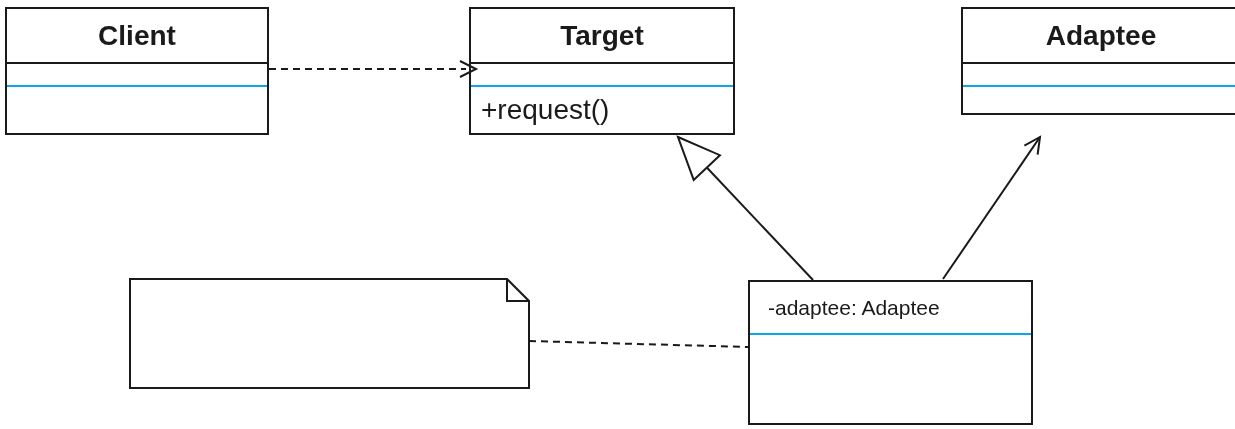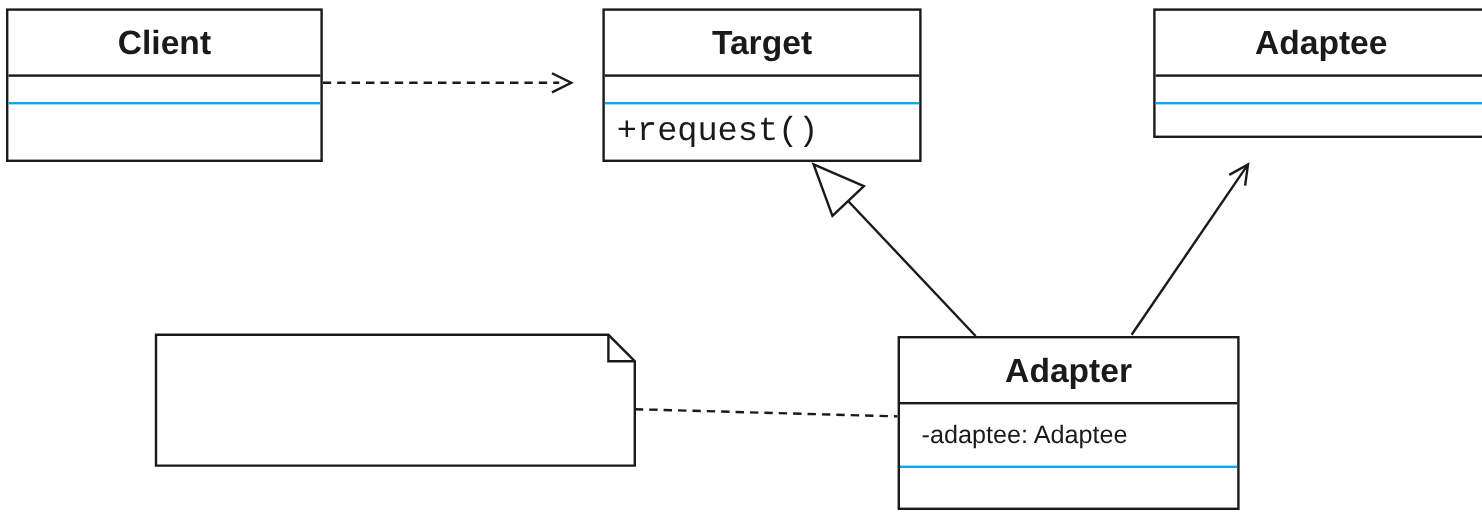--- a/index.html
+++ b/index.html
@@ -43,24 +43,23 @@
   .top-box .c-attrs { height: 23px; }
   .adapter-box .c-attrs { height: 53px; }
   .c-methods {
     box-sizing: border-box;
     flex: 1;
     font-size: 28px;
     display: flex;
     align-items: center;
     padding: 16px 10px;
     overflow: hidden;
-    font-family: Liberation Mono, monospace;
   }
   #class-client  { left: 5px;   top: 7px;   width: 264px; height: 128px; }
-  #class-target  { left: 502px; top: 7px;   width: 266px; height: 128px; }
+  #class-target  { left: 469px; top: 7px;   width: 266px; height: 128px; }
   #class-adaptee { left: 949px; top: 7px;   width: 280px; height: 108px; margin-left: 12px; }
   #class-adapter { left: 748px; top: 280px; width: 285px; height: 145px; }
   .overlay {
     position: absolute;
     left: 0; top: 0;
     z-index: 3;
     pointer-events: none;
   }
   .note-text {
     position: absolute;
@@ -88,21 +87,20 @@
     <div class="c-attrs"></div>
     <div class="c-methods">+request()</div>
   </div>
 
   <div class="uml-class top-box" id="class-adaptee">
     <div class="c-title">Adaptee</div>
     <div class="c-attrs"></div>
   </div>
 
   <div class="uml-class adapter-box" id="class-adapter">
-    <div class="c-title">Adapter</div>
     <div class="c-attrs">-adaptee: Adaptee</div>
     <div class="c-methods"></div>
   </div>
 
 
   <svg class="overlay" width="1235" height="429" viewBox="0 0 1235 429">
 
     
     <g>
       <path d="M130,279 L507,279 L529,301 L529,388 L130,388 Z" fill="#ffffff" stroke="#1a1a1a" stroke-width="2" stroke-linejoin="miter"></path>

